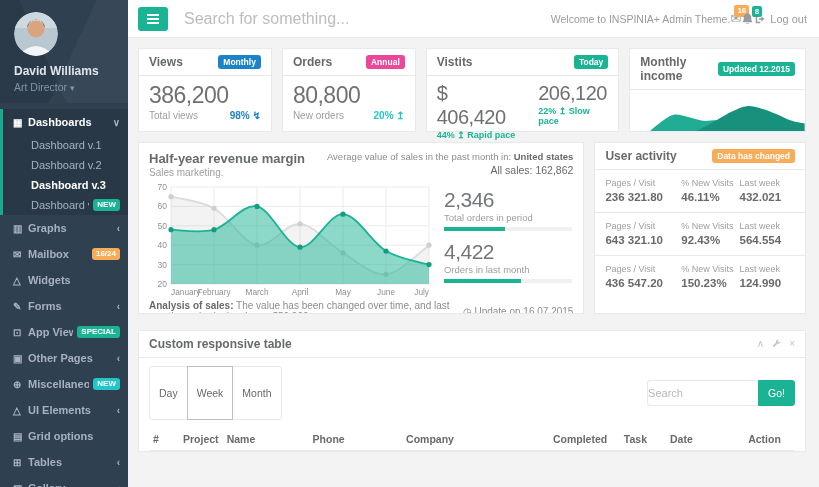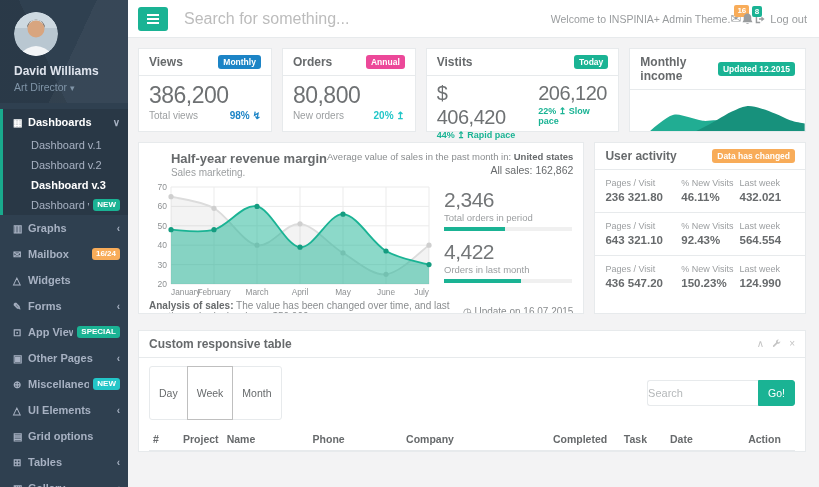--- a/index.html
+++ b/index.html
@@ -56,21 +56,21 @@
   .stat-foot{display:flex;justify-content:space-between;align-items:baseline;font-size:10px;color:#9b9ea0;margin-top:1px;}
   .stat-delta{font-weight:bold;font-size:10px;}
   .visits-body{padding:5px 10px 4px;display:flex;gap:22px;}
   .vval{font-size:20px;color:#6e7173;letter-spacing:-0.5px;line-height:1.2;}
   .vsub{font-size:9px;font-weight:bold;color:#1ab394;margin-top:1px;}
   .income-body{padding:0;flex:1 1 auto;overflow:hidden;}
   .income-body svg{display:block;width:100%;height:54px;}
 
   .revenue-card{flex:2.12 1 0;height:170px;overflow:hidden;}
   .activity-card{flex:1 1 0;height:170px;overflow:hidden;}
-  .rev-header{display:flex;justify-content:flex-end;padding:8px 10px 2px;}
+  .rev-header{display:flex;justify-content:space-between;padding:8px 10px 2px;}
   .rev-title{font-size:13px;font-weight:bold;color:#676a6c;}
   .rev-sub{font-size:10px;color:#9b9ea0;margin-top:1px;}
   .rev-note{text-align:right;font-size:9.5px;color:#8a8d8f;}
   .rev-note b{color:#676a6c;}
   .rev-allsales{font-size:10.5px;color:#676a6c;margin-top:2px;}
   .rev-body{display:flex;gap:10px;padding:2px 10px 0;flex:1 1 auto;}
   .kpis{width:128px;flex:0 0 128px;padding-top:6px;}
   .kpi-value{font-size:21px;color:#737678;letter-spacing:-0.5px;line-height:1.1;}
   .kpi-label{font-size:9.5px;color:#9b9ea0;margin:1px 0 4px;}
   .kpi-bar{height:4px;background:#f0f0f0;margin-bottom:9px;}

